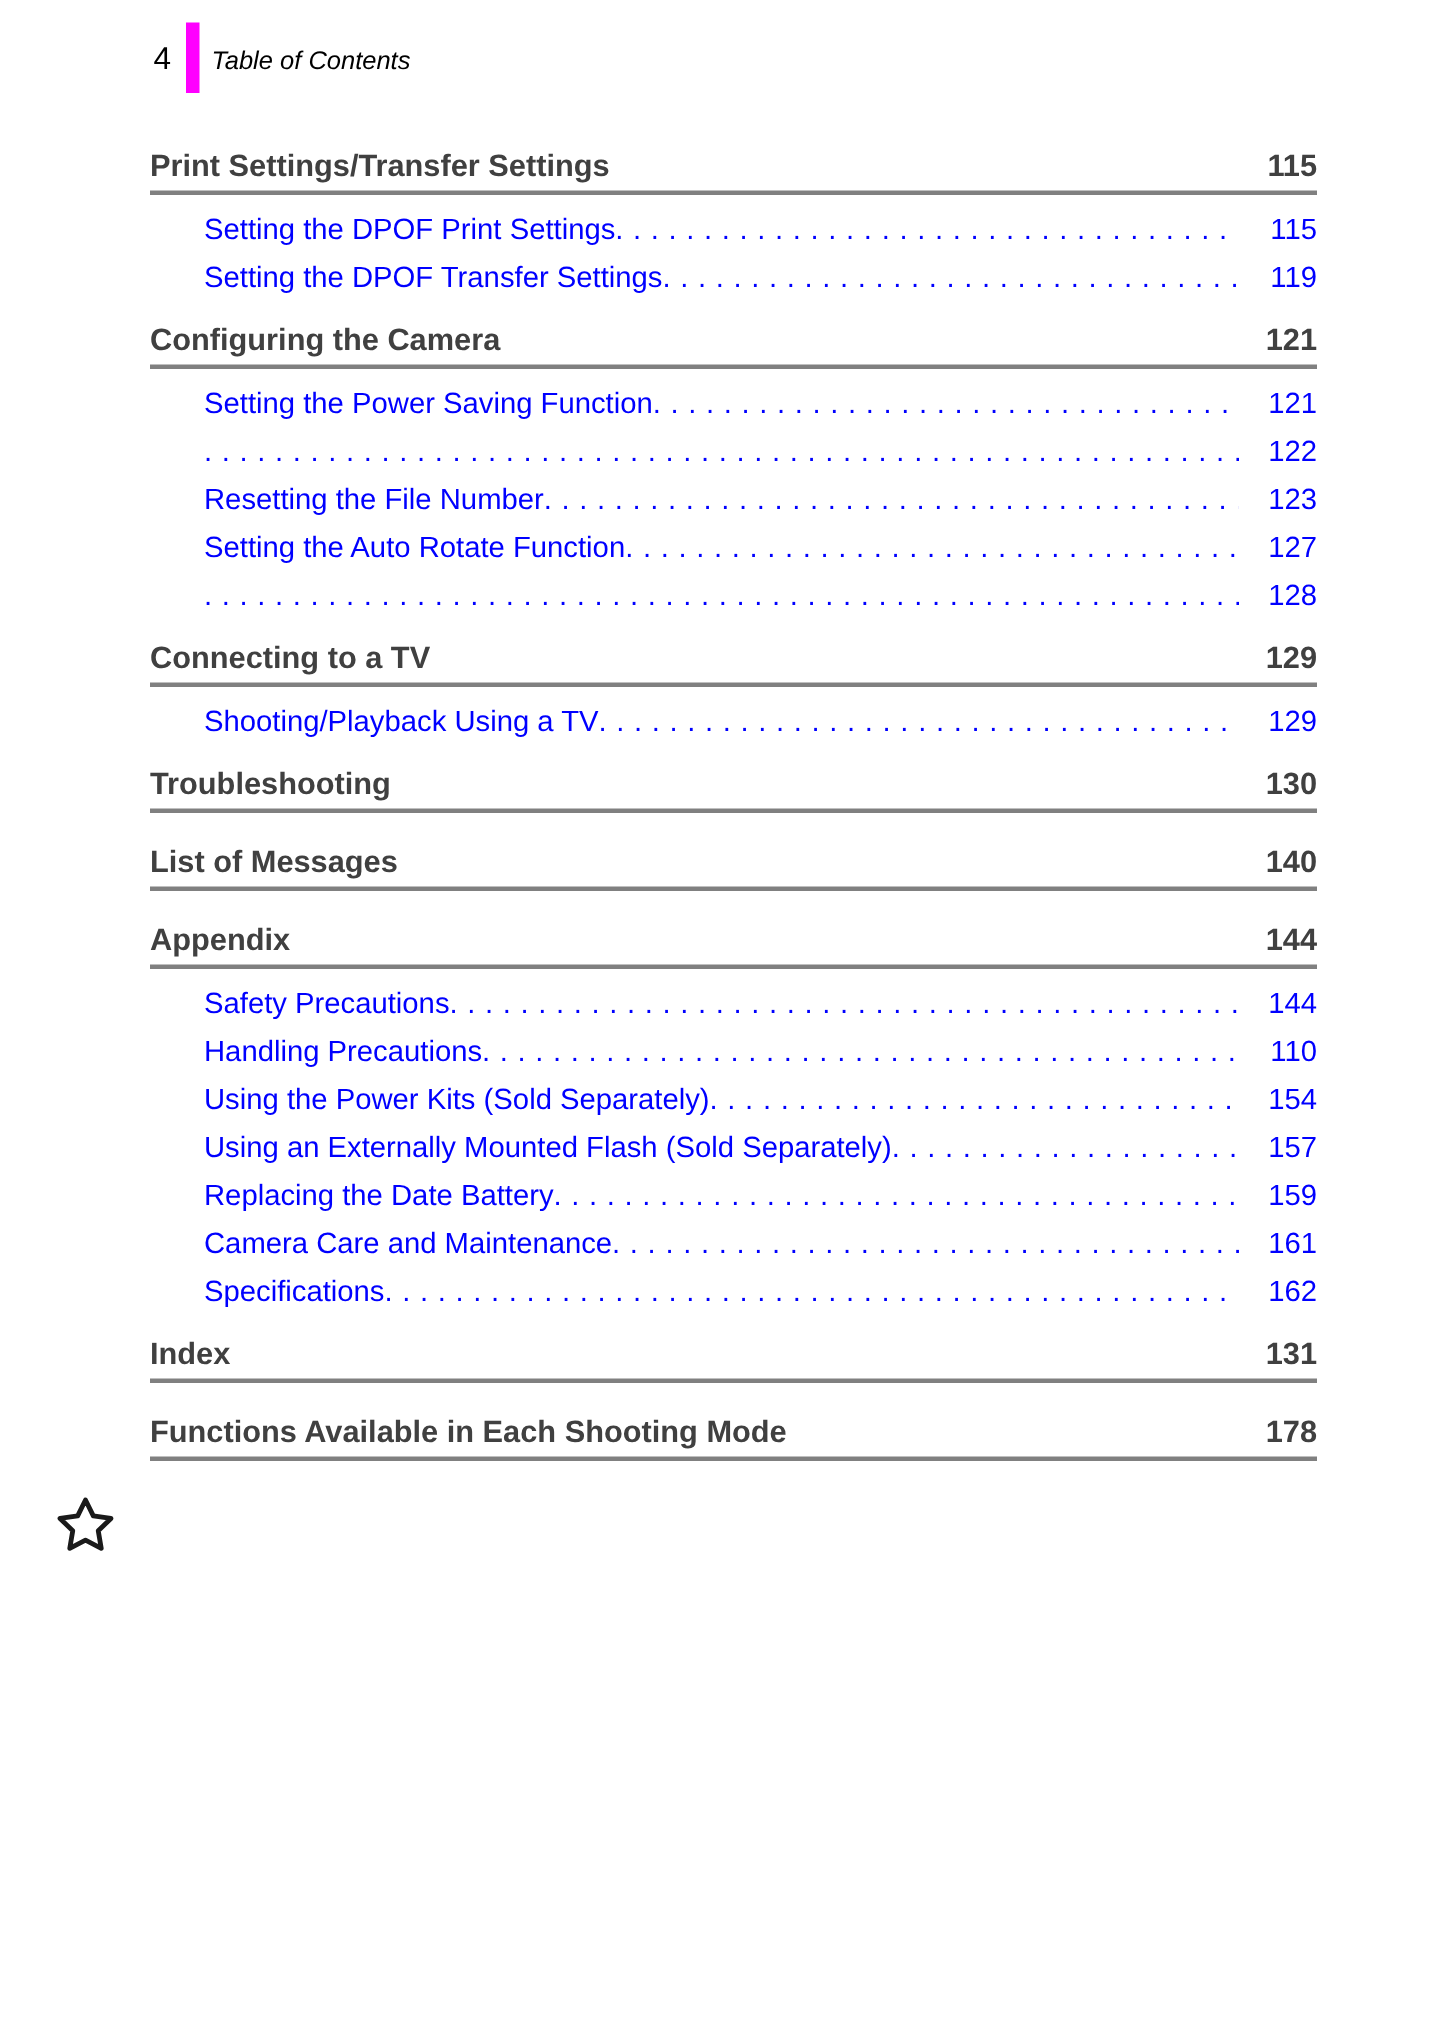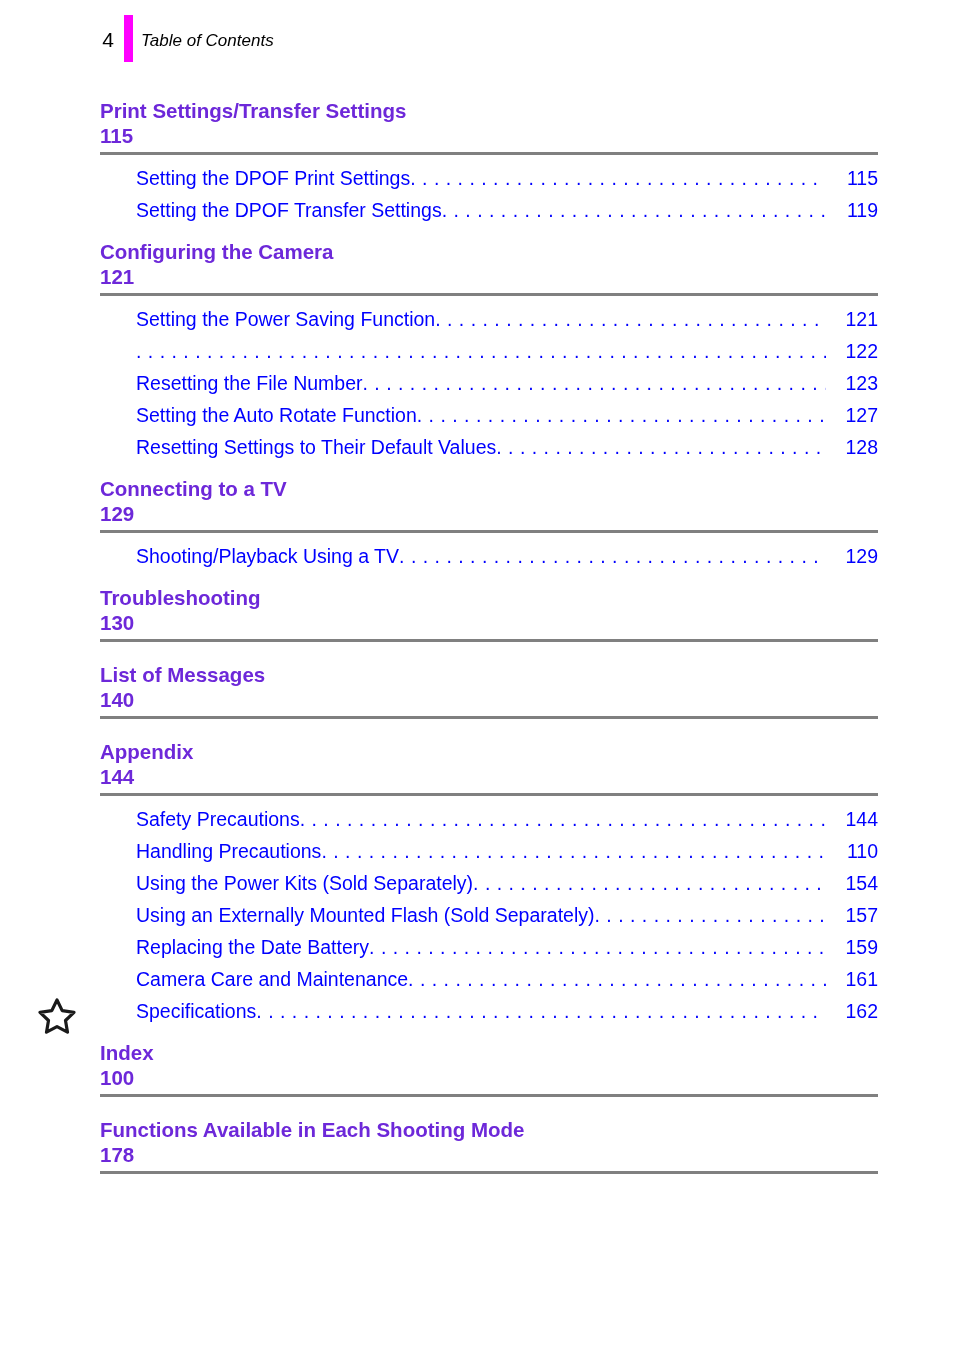--- a/index.html
+++ b/index.html
@@ -61,24 +61,23 @@
     width: 778px;
   }
 
   .section { position: relative; }
 
   .section-head {
     display: flex;
     align-items: baseline;
     font-size: 20.5px;
     font-weight: bold;
-    color: #6d28d9;
+    color: #404040;
     line-height: 25px;
     white-space: nowrap;
-    flex-direction: column;
   }
   .section-title { flex: 0 0 auto; }
   .section-head .spacer { flex: 1 1 auto; }
   .section-page { flex: 0 0 auto; text-align: right; }
 
   .section-divider {
     height: 3px;
     background: #808080;
     margin-top: 4px;
   }
@@ -175,21 +174,20 @@
           <span class="entry-title">Resetting the File Number</span>
           <span class="entry-leader"></span>
           <span class="entry-page">123</span>
         </div>
         <div class="entry">
           <span class="entry-title">Setting the Auto Rotate Function</span>
           <span class="entry-leader"></span>
           <span class="entry-page">127</span>
         </div>
         <div class="entry">
-          <span class="entry-title">Resetting Settings to Their Default Values</span>
           <span class="entry-leader"></span>
           <span class="entry-page">128</span>
         </div>
       </div>
     </div>
     <div class="gap-after-entries"></div>
     <div class="section">
       <div class="section-head">
         <span class="section-title">Connecting to a TV</span>
         <span class="spacer"></span>
@@ -266,21 +264,21 @@
           <span class="entry-leader"></span>
           <span class="entry-page">162</span>
         </div>
       </div>
     </div>
     <div class="gap-after-entries"></div>
     <div class="section compact">
       <div class="section-head">
         <span class="section-title">Index</span>
         <span class="spacer"></span>
-        <span class="section-page">100</span>
+        <span class="section-page">131</span>
       </div>
       <div class="section-divider"></div>
     </div>
     <div class="gap-compact"></div>
     <div class="section compact">
       <div class="section-head">
         <span class="section-title">Functions Available in Each Shooting Mode</span>
         <span class="spacer"></span>
         <span class="section-page">178</span>
       </div>

